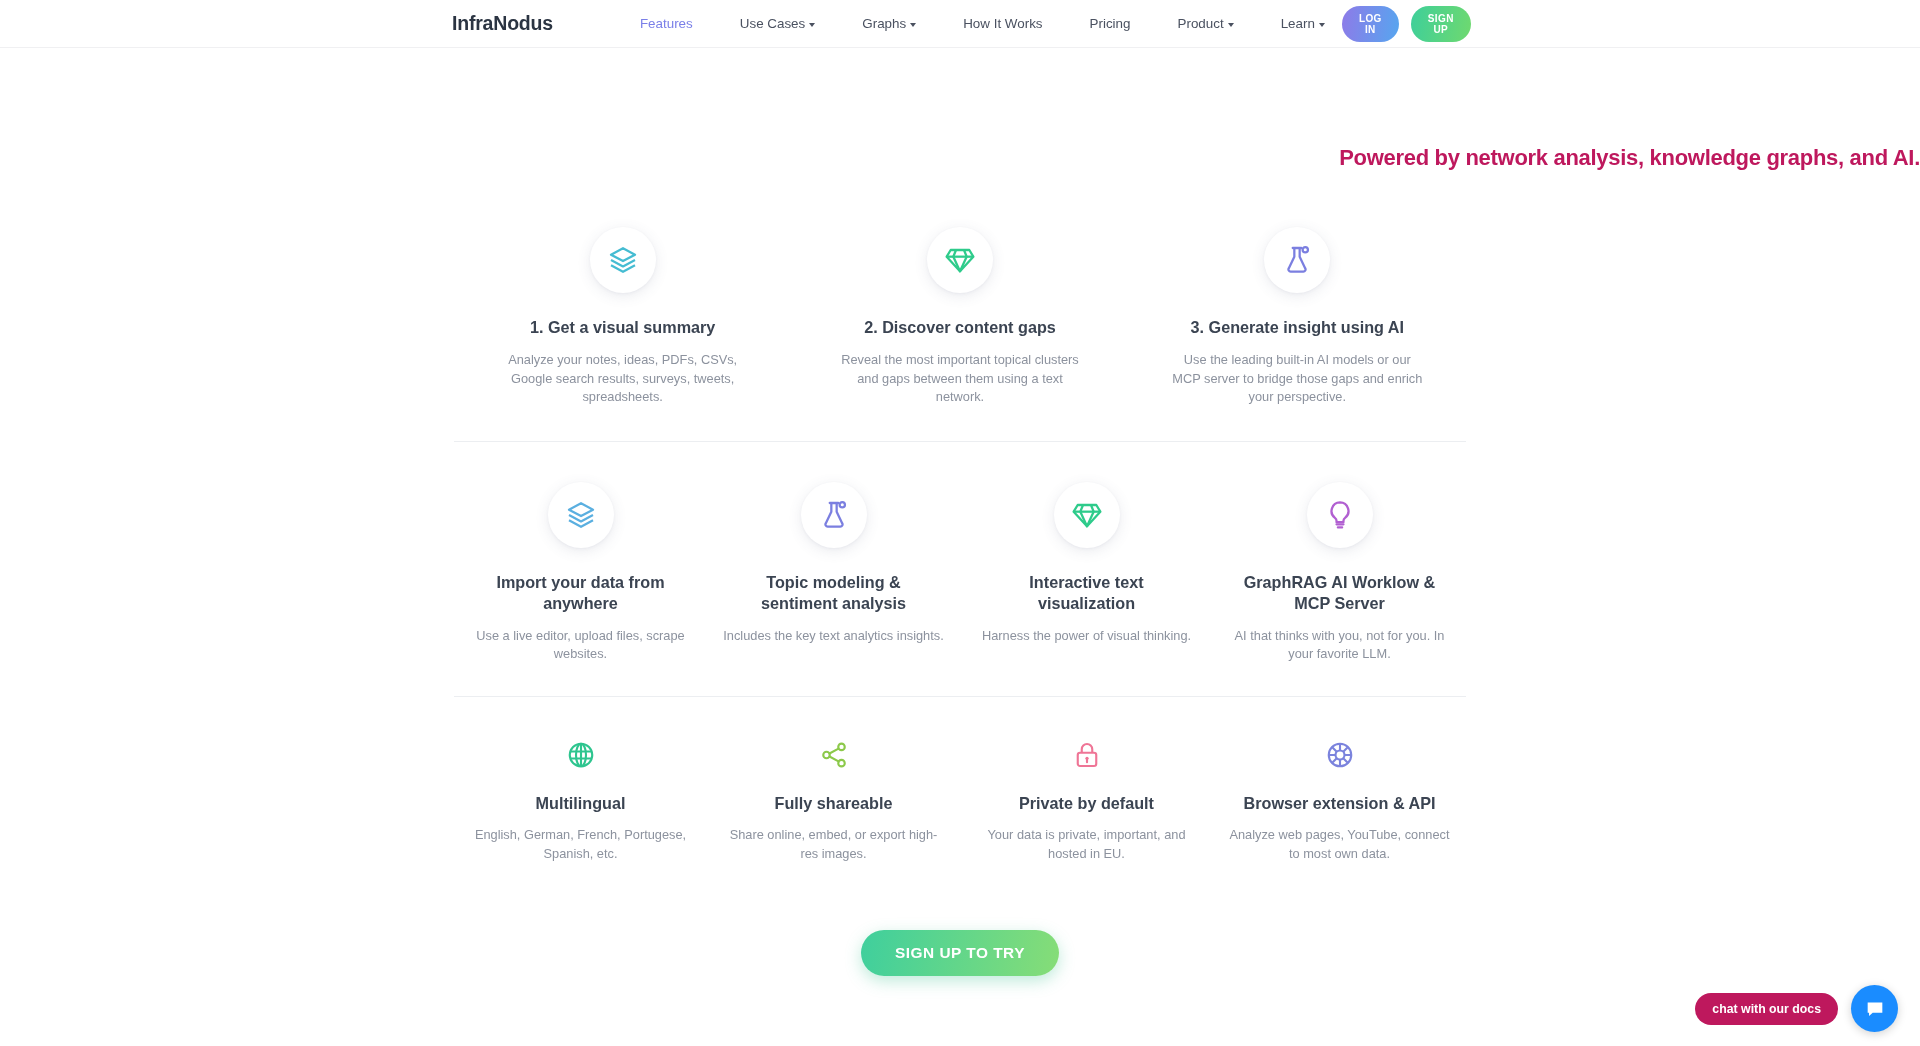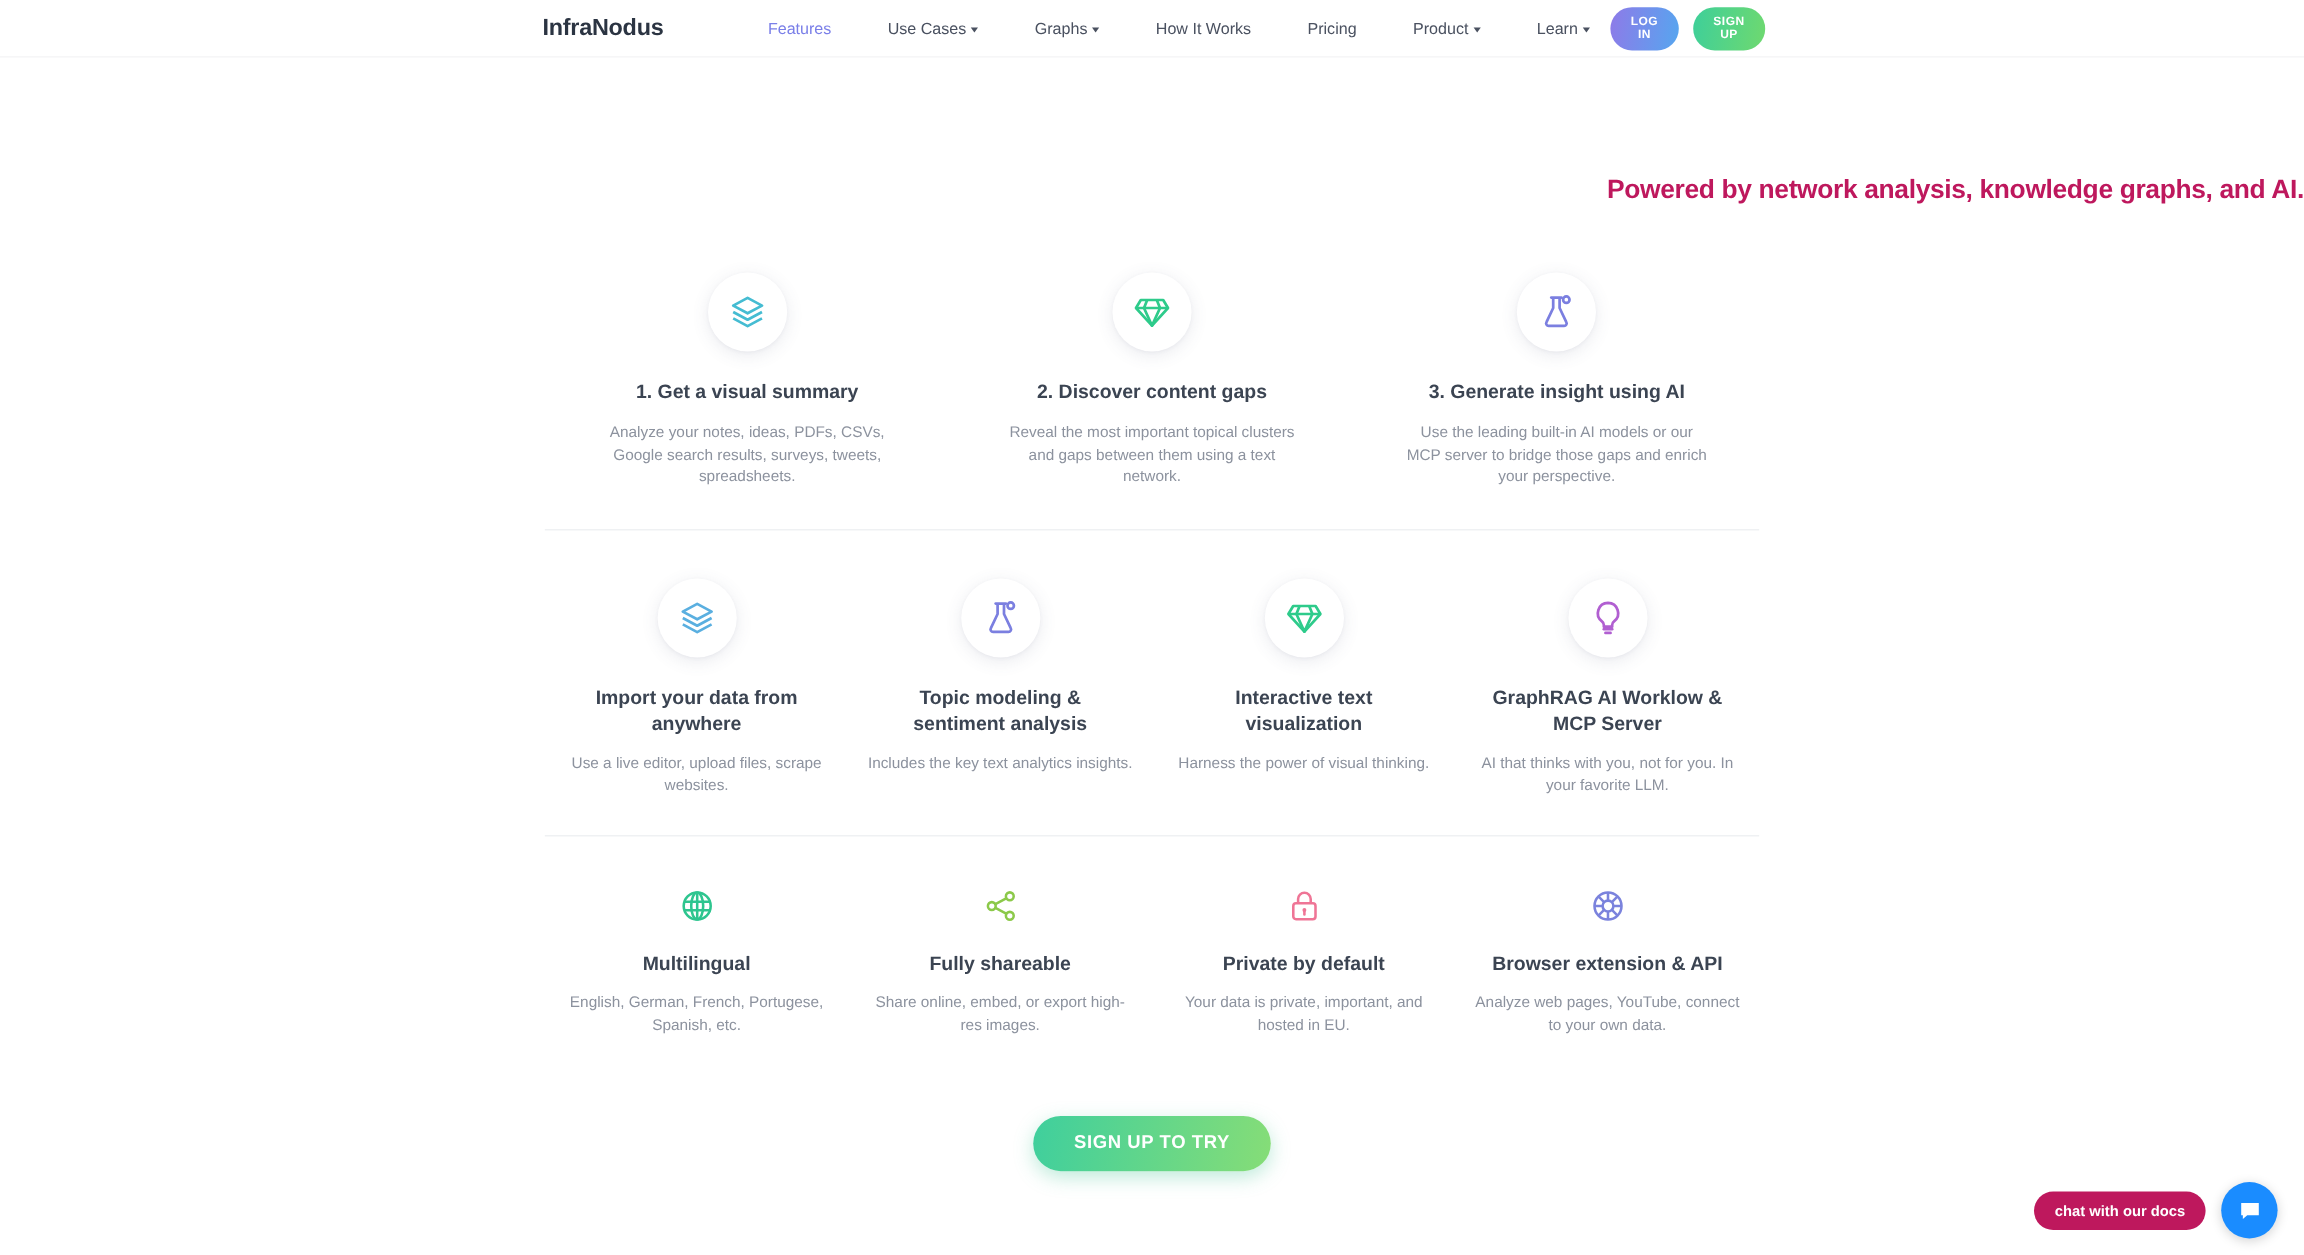--- a/index.html
+++ b/index.html
@@ -386,21 +386,21 @@
         <div class="cell">
           <div class="icon-plain">
             <svg width="30" height="30" viewBox="0 0 24 24">
               <circle cx="12" cy="12" r="9" fill="none" stroke="#7b83dd" stroke-width="1.7"></circle>
               <circle cx="12" cy="12" r="3.6" fill="none" stroke="#7b83dd" stroke-width="1.7"></circle>
               <path d="M12 3v5.4M12 15.6V21M3 12h5.4M15.6 12H21" stroke="#7b83dd" stroke-width="1.7"></path>
               <path d="M5.6 5.6 9.4 9.4M14.6 14.6l3.8 3.8M18.4 5.6 14.6 9.4M9.4 14.6l-3.8 3.8" stroke="#7b83dd" stroke-width="1.7"></path>
             </svg>
           </div>
           <div class="feat-title">Browser extension &amp; API</div>
-          <div class="feat-desc">Analyze web pages, YouTube, connect to your own data.</div>
+          <div class="feat-desc">Analyze web pages, YouTube, connect to most own data.</div>
         </div>
       </div>
   </div>
 
   <div class="cta-wrap">
     <button class="cta-btn">SIGN UP TO TRY</button>
   </div>
 
   <div class="chat-widget">
     <div class="chat-tooltip">chat with our docs</div>

